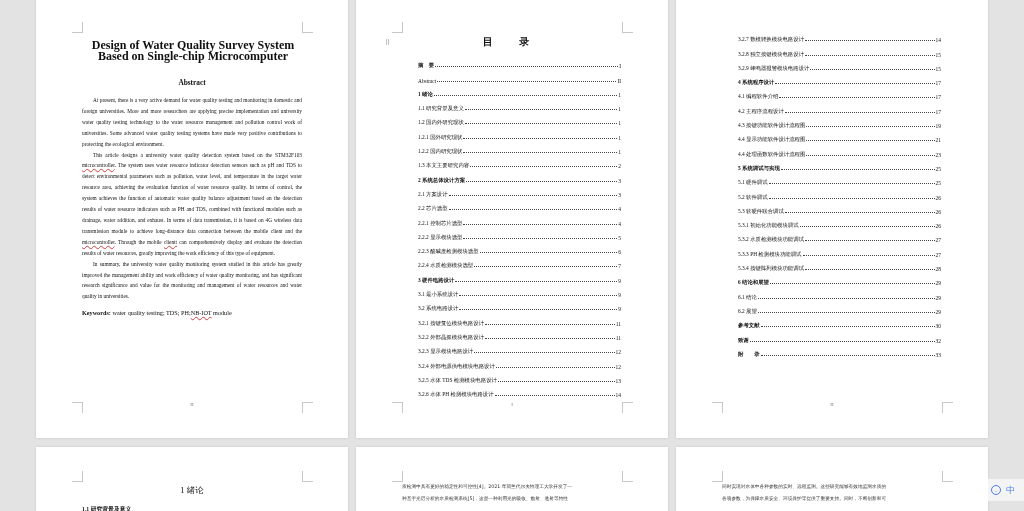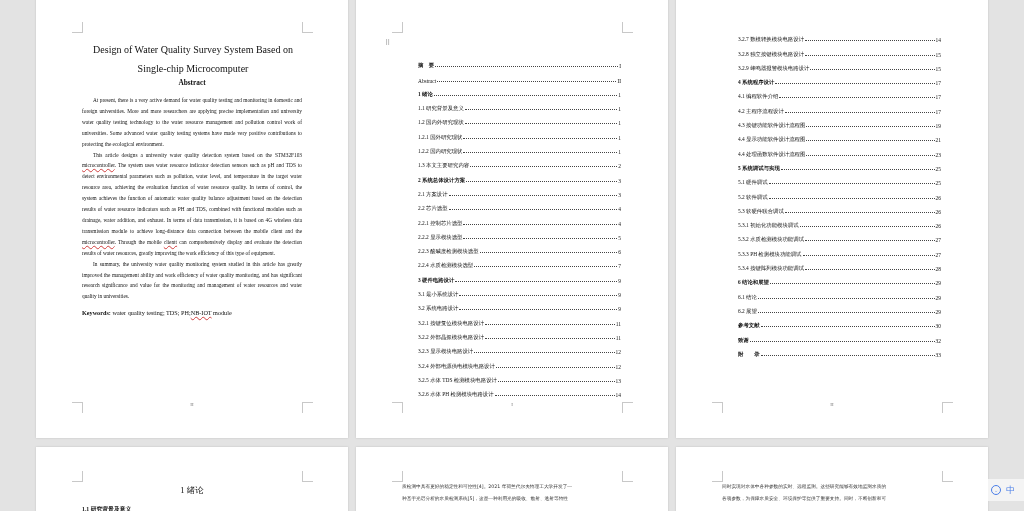--- a/index.html
+++ b/index.html
@@ -5,21 +5,21 @@
   html,body{margin:0;padding:0;}
   body{width:1024px;height:511px;overflow:hidden;background:#e3e3e3;position:relative;font-family:"Liberation Serif",serif;color:#111;}
   .page{position:absolute;background:#fff;box-shadow:0 0 2px rgba(0,0,0,0.15);overflow:hidden;}
   .corner{position:absolute;width:10px;height:10px;border-color:#c8c8c8;border-style:solid;border-width:0;}
   .c-tl-top{border-right-width:1px;border-bottom-width:1px;}
   .c-tr-top{border-left-width:1px;border-bottom-width:1px;}
   .c-bl{border-right-width:1px;border-top-width:1px;}
   .c-br{border-left-width:1px;border-top-width:1px;}
   .pnum{position:absolute;font-size:5px;color:#777;text-align:center;width:100%;}
   
-  .p1-title{position:absolute;left:46px;width:222px;top:42px;text-align:center;font-weight:normal;font-size:10px;line-height:19px;}
+  .p1-title{position:absolute;left:46px;width:222px;top:42px;text-align:center;font-weight:bold;font-size:12px;line-height:11px;}
   .p1-abs-head{position:absolute;left:0;width:312px;top:80px;text-align:center;font-weight:bold;font-size:7.3px;}
   .p1-body{position:absolute;left:46px;width:220px;top:97px;font-size:5.3px;line-height:10.9px;text-align:justify;}
   .p1-body p{margin:0;text-indent:11px;}
   .squig{text-decoration:underline wavy #d04040;text-decoration-thickness:0.5px;}
   .kw{margin-top:6px !important;text-indent:0 !important;font-size:6.2px;}
   .kw b{font-weight:bold;}
   
   .toc-title{position:absolute;left:0;width:312px;top:37px;text-align:center;font-weight:bold;font-size:10px;letter-spacing:12px;}
   .grip{position:absolute;left:29px;top:43px;font-size:7px;color:#888;line-height:5px;letter-spacing:-1px;}
   .toc{position:absolute;left:62px;width:203px;font-size:5.4px;}
@@ -55,20 +55,21 @@
   </div>
   <div class="pnum" style="top:404px;">II</div>
 </div>
 
 <div class="page" style="left:356px;top:-2px;width:312px;height:440px;">
   <div class="corner c-tl-top" style="left:36px;top:24px;"></div>
   <div class="corner c-tr-top" style="left:266px;top:24px;"></div>
   <div class="corner c-bl" style="left:36px;top:404px;"></div>
   <div class="corner c-br" style="left:266px;top:404px;"></div>
   <div class="grip">⠿</div>
+  <div class="toc-title">目 录</div>
   <div class="toc" id="toc1" style="top:57px;">
       <div class="toc-row bold">
         <span class="lbl">摘　要</span>
         <span class="dots"></span>
         <span class="pg">I</span>
       </div>
       <div class="toc-row">
         <span class="lbl">Abstract</span>
         <span class="dots"></span>
         <span class="pg">II</span>

